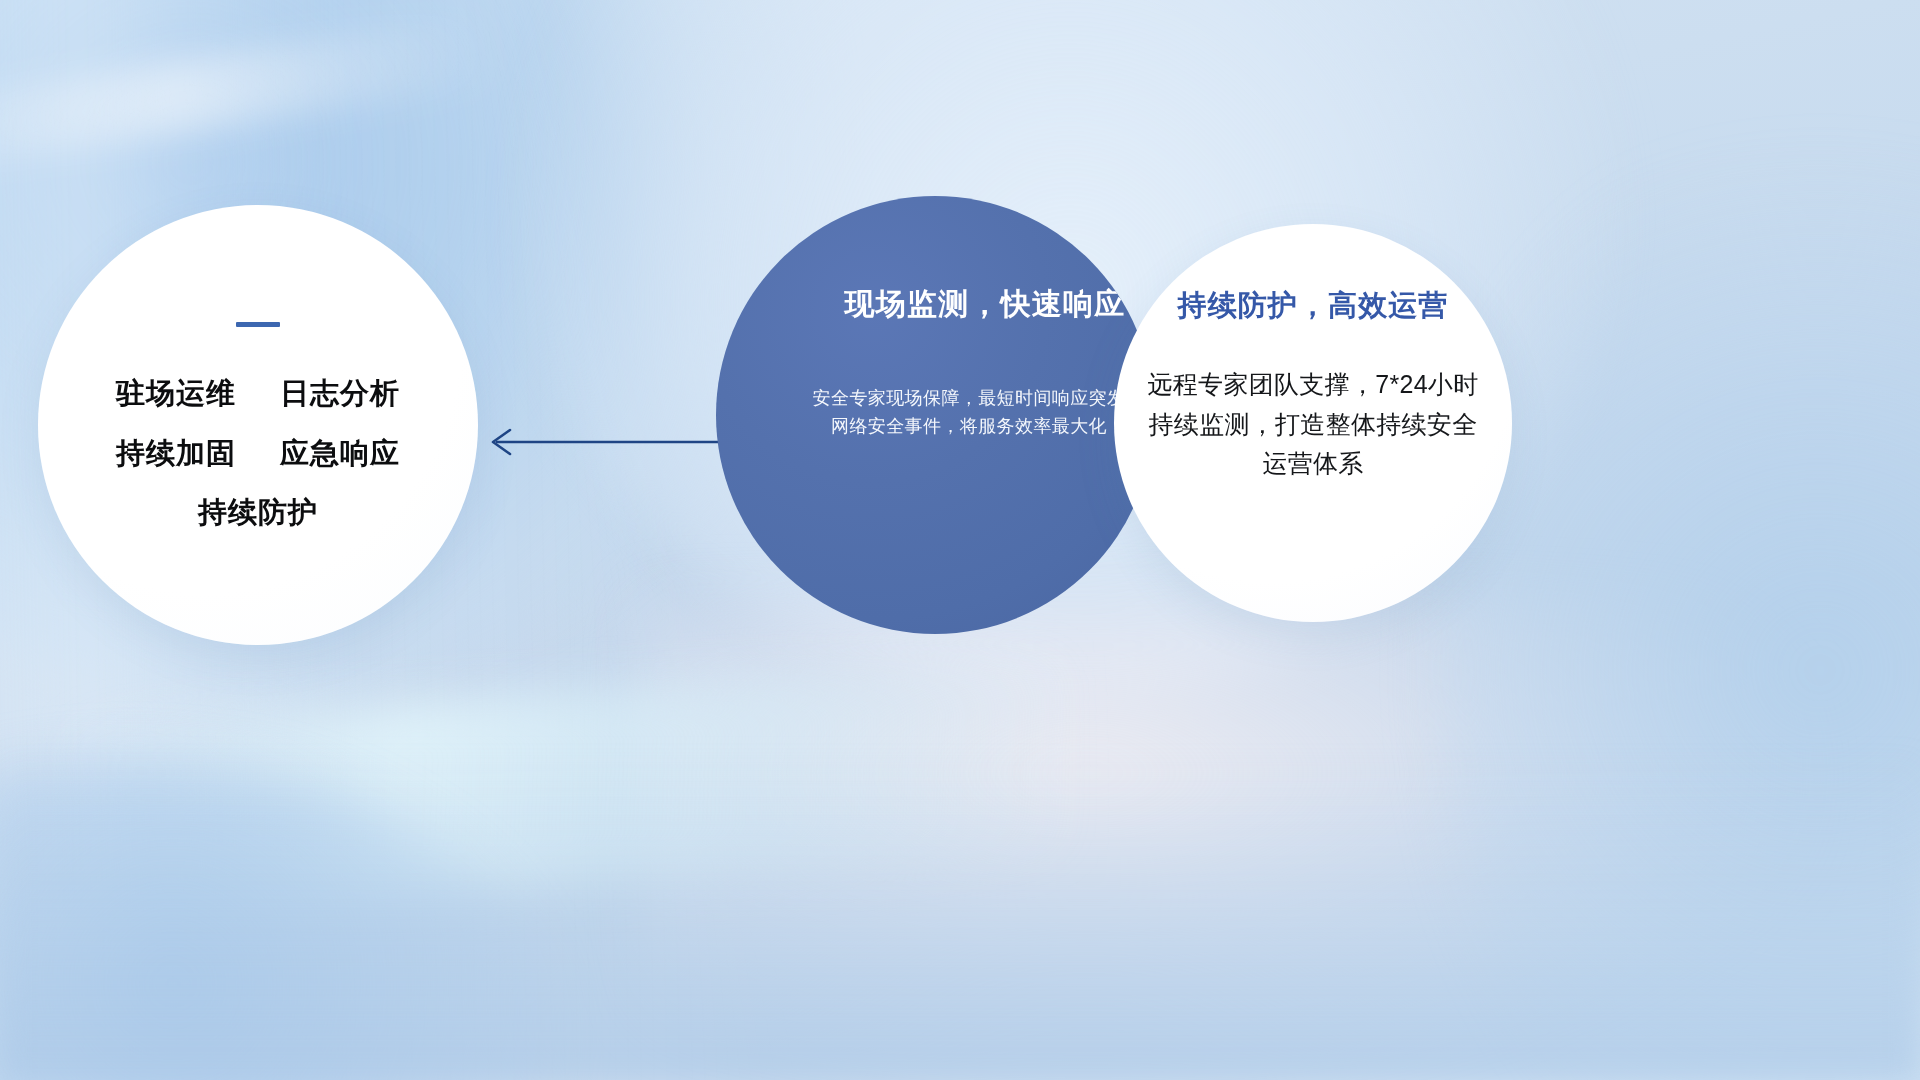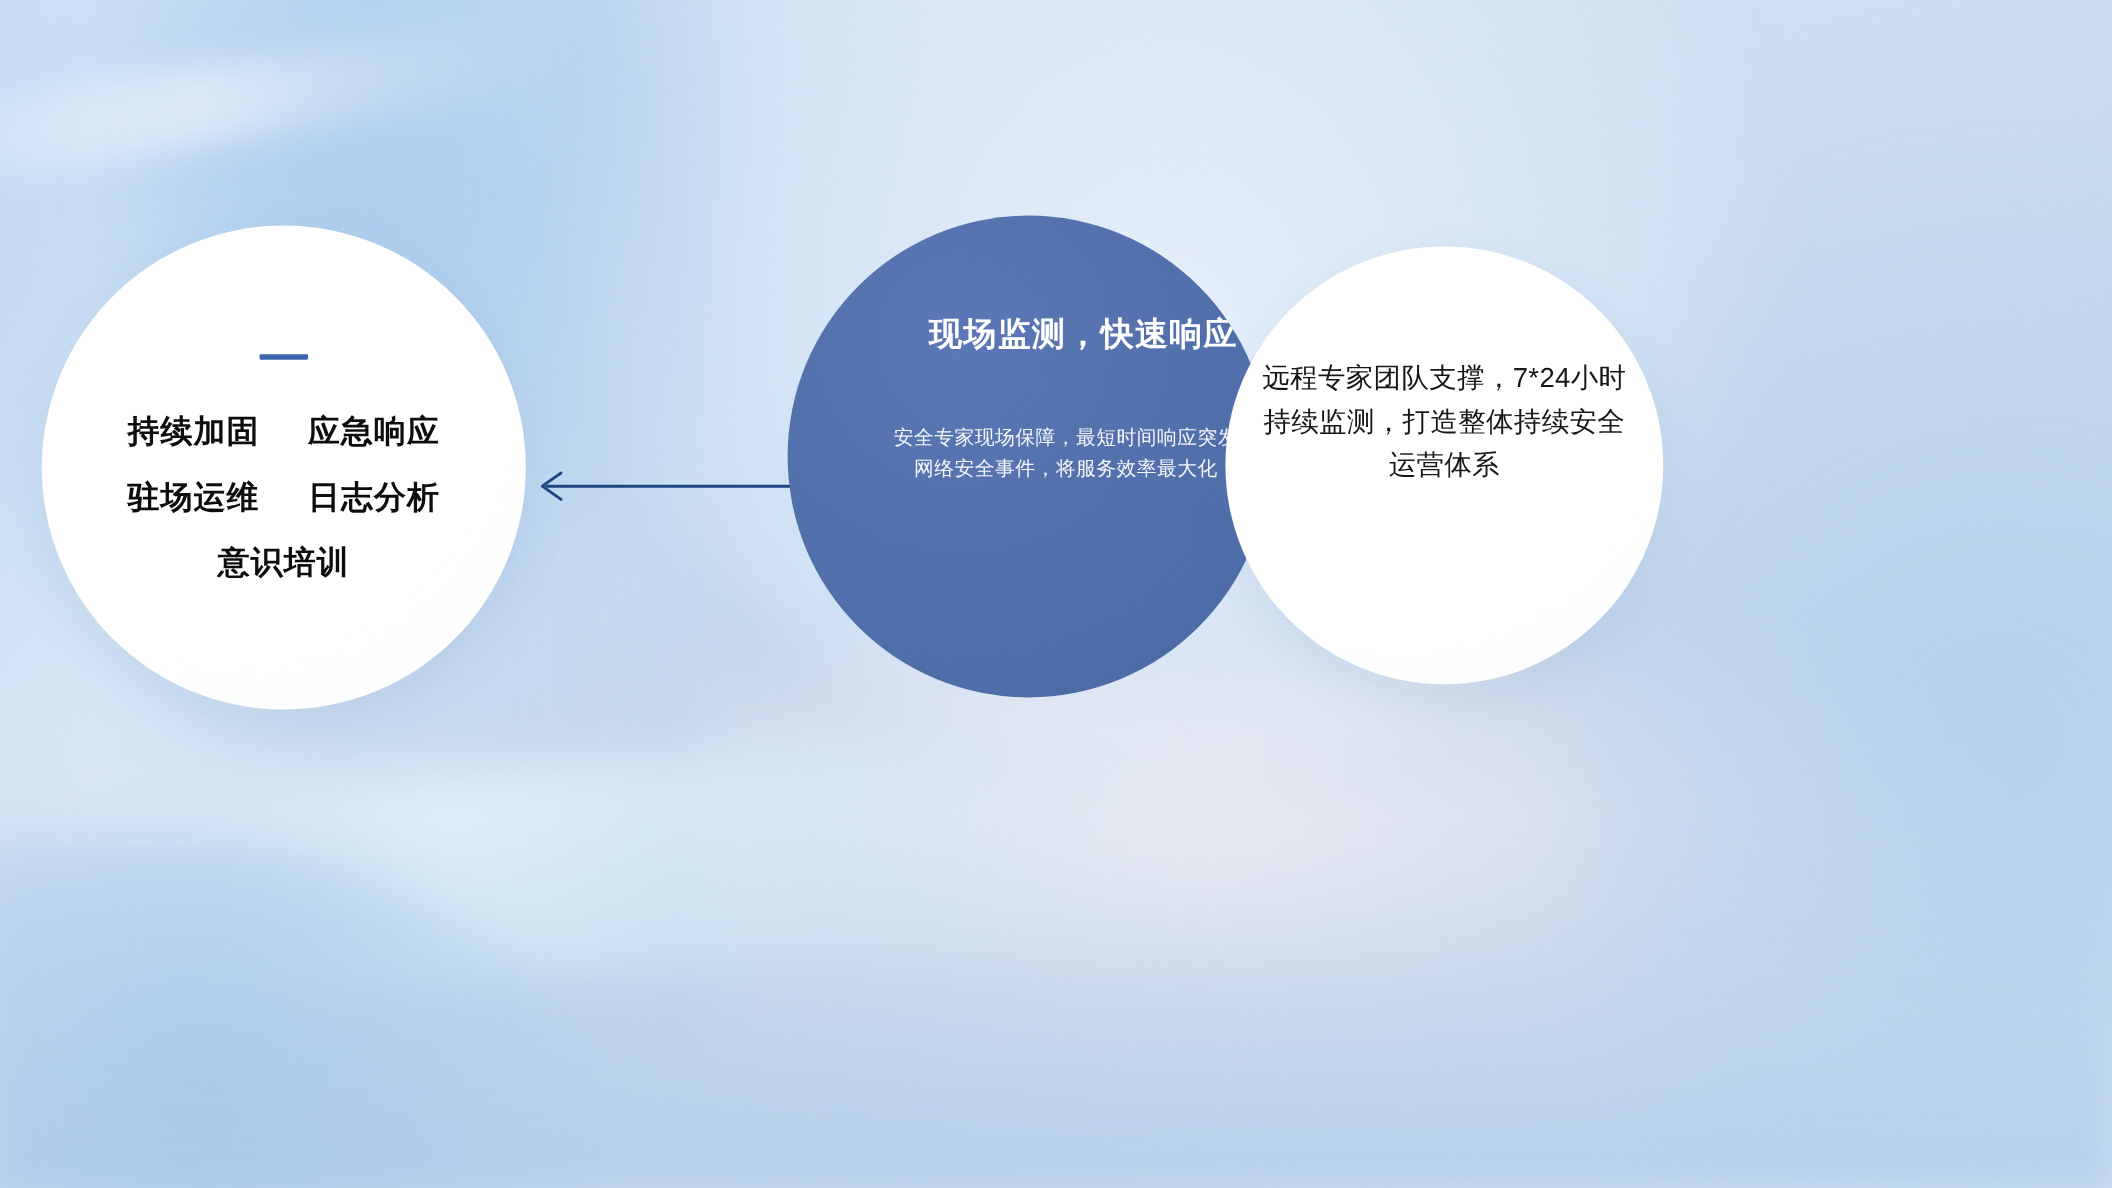--- a/index.html
+++ b/index.html
@@ -165,38 +165,39 @@
   <svg width="260" height="64" viewBox="0 0 260 64">
     <line x1="258" y1="32" x2="16" y2="32" stroke="#1f4585" stroke-width="2.6"></line>
     <polyline points="30,20 13,32 30,44" fill="none" stroke="#1f4585" stroke-width="2.6" stroke-linecap="round" stroke-linejoin="round"></polyline>
   </svg>
 </div>
 
 <div class="circle" id="circle-left">
   <div class="dash"></div>
 
   <div class="left-line">
+    <span>驻场运维</span>
+    <span class="gap"></span>
+    <span>日志分析</span>
+  </div>
+
+  <div class="left-line">
     <span>持续加固</span>
     <span class="gap"></span>
     <span>应急响应</span>
   </div>
 
   <div class="left-line">
-    <span>驻场运维</span>
-    <span class="gap"></span>
-    <span>日志分析</span>
-  </div>
-
-  <div class="left-line">
-    <span>意识培训</span>
+    <span>持续防护</span>
   </div>
 </div>
 
 <div class="circle" id="circle-mid">
   <div class="mid-inner">
     <div class="mid-title">现场监测，快速响应</div>
     <div class="mid-body">安全专家现场保障，最短时间响应突发网络安全事件，将服务效率最大化</div>
   </div>
 </div>
 
 <div class="circle" id="circle-right">
+  <div class="right-title">持续防护，高效运营</div>
   <div class="right-body">远程专家团队支撑，7*24小时持续监测，打造整体持续安全运营体系</div>
 </div>
 
 </body></html>

